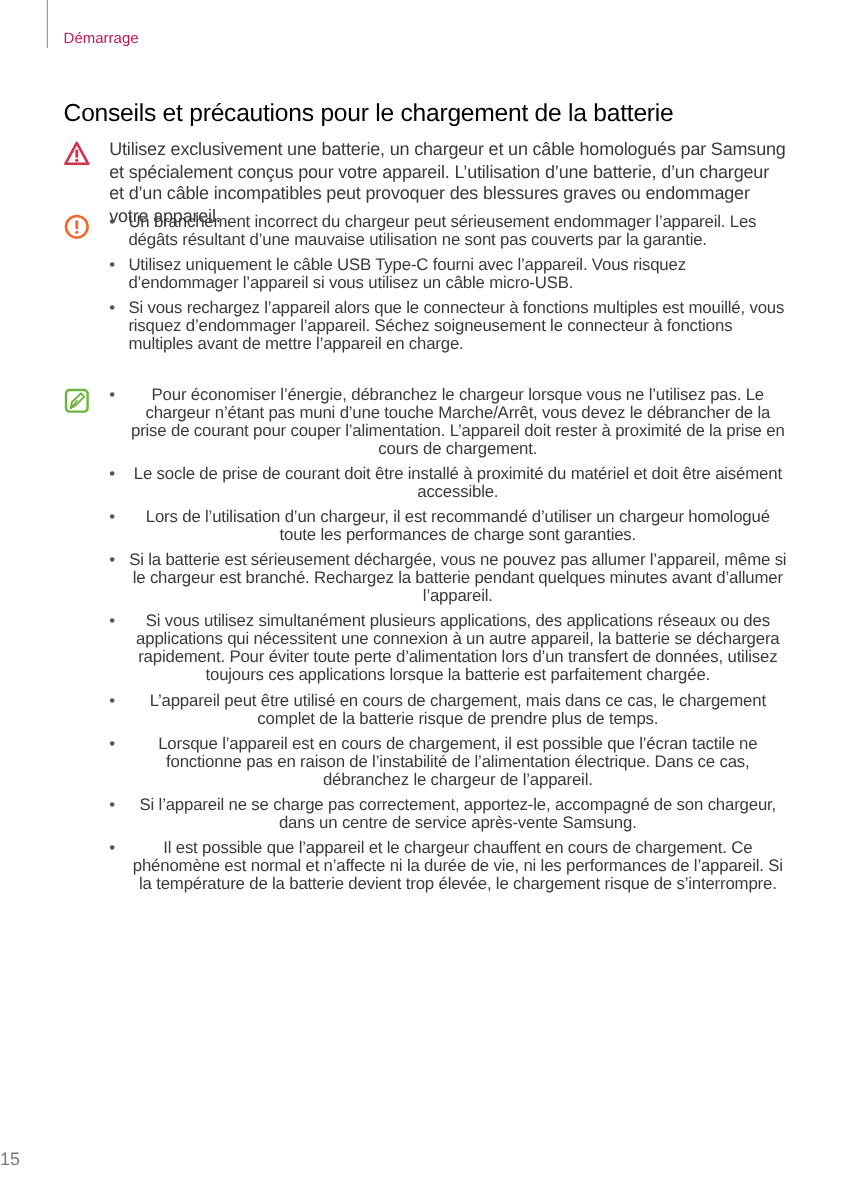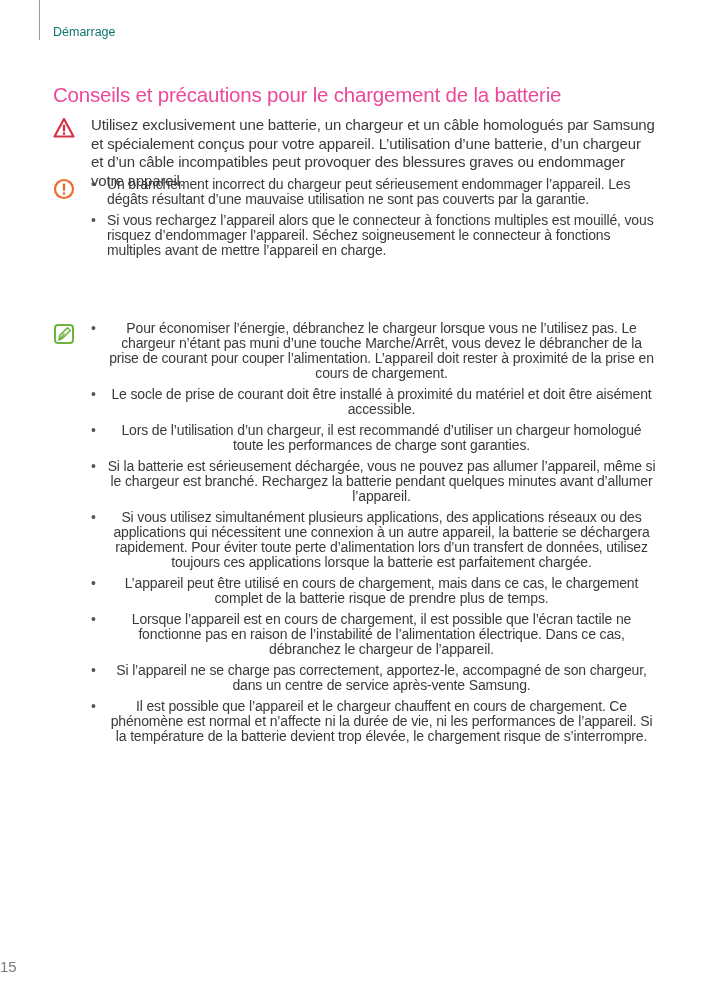--- a/index.html
+++ b/index.html
@@ -1,20 +1,20 @@
 <!DOCTYPE html>
 <html><head>
 <meta charset="utf-8">
 <style>
   html, body { margin: 0; padding: 0; background: #ffffff; }
   body { width: 703px; height: 994px; position: relative; overflow: hidden;
          font-family: "Liberation Sans", sans-serif; color: #3a3a3a; }
   .header-rule { position: absolute; left: 39px; top: 0; width: 1px; height: 40px; background: #9a9a9a; }
-  .section-label { position: absolute; left: 53px; top: 25px; font-size: 12.5px; color: #0f766e; }
-  .page-title { position: absolute; left: 53px; top: 83px; font-size: 20.5px; color: #ec4899; font-weight: normal; margin: 0; letter-spacing: -0.2px; }
+  .section-label { position: absolute; left: 53px; top: 25px; font-size: 12.5px; color: #be185d; }
+  .page-title { position: absolute; left: 53px; top: 83px; font-size: 20.5px; color: #000000; font-weight: normal; margin: 0; letter-spacing: -0.2px; }
   .block { position: absolute; left: 53px; width: 600px; }
   .icon { position: absolute; left: 0; width: 22px; height: 22px; }
   .para { position: absolute; left: 38px; width: 565px; font-size: 15px; line-height: 18.5px; letter-spacing: -0.15px; }
   ul.items { position: absolute; left: 38px; width: 565px; margin: 0; padding: 0; list-style: none; }
   ul.items li { position: relative; padding-left: 16px; font-size: 14px; line-height: 15px; margin-bottom: 6px; letter-spacing: -0.15px; }
   ul.items li::before { content: "•"; position: absolute; left: 0; top: 0; color: #555; }
   .page-number { position: absolute; left: 0; width: 703px; top: 958px; text-align: left; font-size: 15px; color: #7a7a7a; }
 </style>
 </head>
 <body>
@@ -38,20 +38,21 @@
 <div class="block" style="top:177px; height:140px;">
   <span class="icon" style="top:1px;">
     <svg width="22" height="22" viewBox="0 0 22 22">
       <circle cx="11" cy="11" r="9" fill="none" stroke="#ec6b2d" stroke-width="2.2"></circle>
       <rect x="9.8" y="5.5" width="2.4" height="7.5" rx="1" fill="#ec6b2d"></rect>
       <circle cx="11" cy="15.6" r="1.3" fill="#ec6b2d"></circle>
     </svg>
   </span>
   <ul class="items" style="top:0;">
     <li>Un branchement incorrect du chargeur peut sérieusement endommager l’appareil. Les dégâts résultant d’une mauvaise utilisation ne sont pas couverts par la garantie.</li>
+    <li>Utilisez uniquement le câble USB Type-C fourni avec l’appareil. Vous risquez d’endommager l’appareil si vous utilisez un câble micro-USB.</li>
     <li>Si vous rechargez l’appareil alors que le connecteur à fonctions multiples est mouillé, vous risquez d’endommager l’appareil. Séchez soigneusement le connecteur à fonctions multiples avant de mettre l’appareil en charge.</li>
   </ul>
 </div>
 
 <div class="block" style="top:321px; height:520px;">
   <span class="icon" style="top:2px;">
     <svg width="22" height="22" viewBox="0 0 22 22">
       <rect x="2" y="2" width="18" height="18" rx="3" fill="none" stroke="#6db33f" stroke-width="2"></rect>
       <path d="M6 17 L7 12 L14.5 4.8 L17.2 7.5 L9.8 15 Z" fill="none" stroke="#6db33f" stroke-width="1.6" stroke-linejoin="round"></path>
       <path d="M6 17 L11.5 10.5" stroke="#6db33f" stroke-width="1.4"></path>

